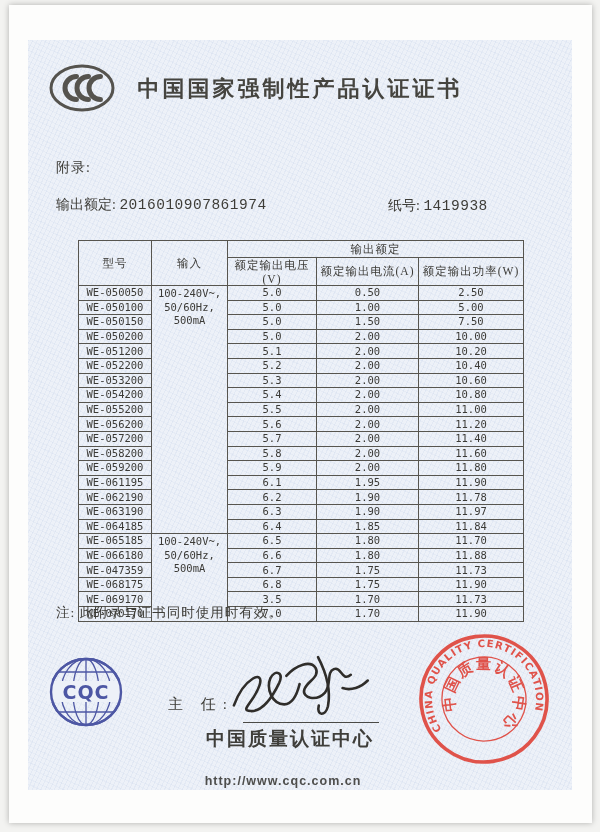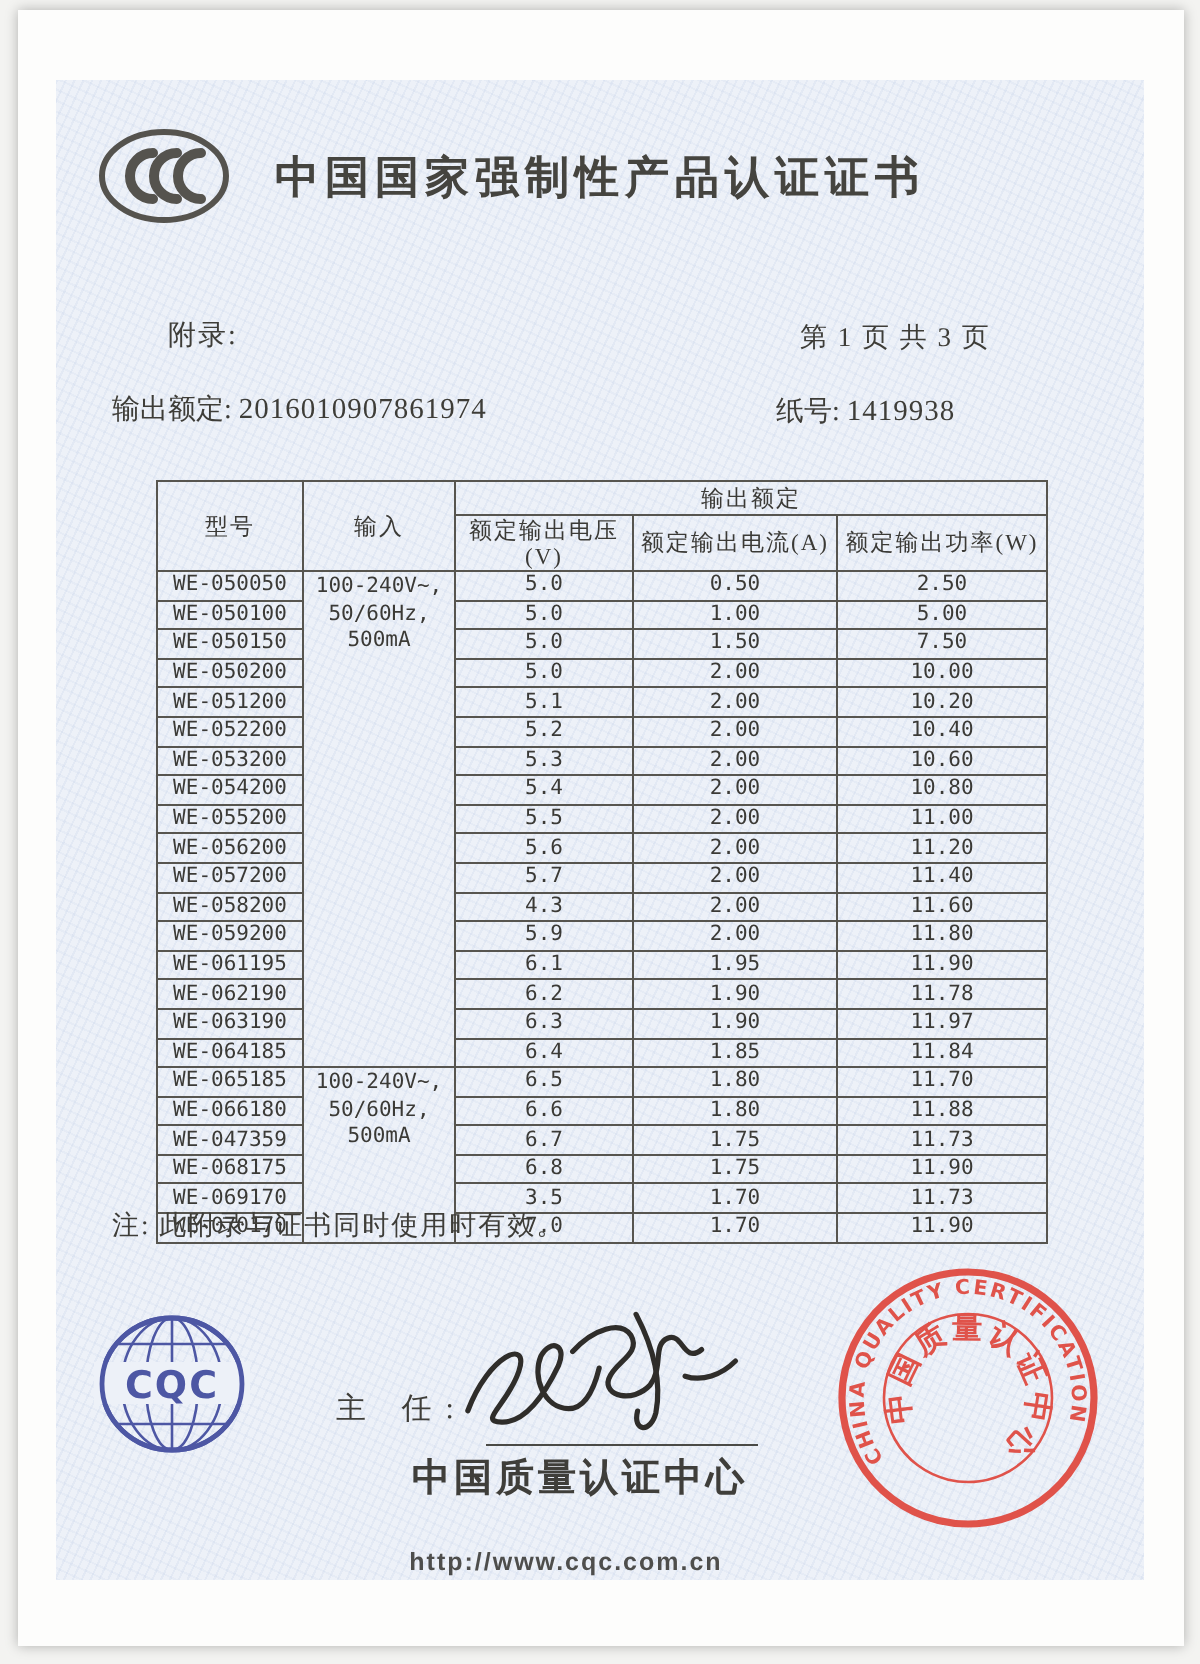--- a/index.html
+++ b/index.html
@@ -6,24 +6,24 @@
   .scan{position:relative;width:600px;height:832px;background:#f3f3f1;overflow:hidden;
         font-family:"Liberation Sans",sans-serif;}
   .paper{position:absolute;left:9px;top:5px;right:8px;bottom:9px;background:#fdfdfc;
          box-shadow:0 0 6px rgba(0,0,0,.28);}
   .panel{position:absolute;left:28px;top:40px;width:544px;height:750px;
          background-color:#edf1f8;
          background-image:repeating-linear-gradient(115deg,rgba(165,185,220,.14) 0 1px,transparent 1px 4px),
                           repeating-linear-gradient(25deg,rgba(165,185,220,.10) 0 1px,transparent 1px 5px);}
   .abs{position:absolute;}
   .cjk-serif{font-family:"Liberation Serif",serif;}
-  .mono{font-family:Liberation Serif, serif;margin-top:44px;}
+  .mono{font-family:Liberation Mono, monospace;margin-top:44px;}
   .title{left:28px;top:74px;width:544px;text-align:center;font-size:22px;letter-spacing:3px;
          color:#45443f;font-weight:600;}
-  .appendix{left:56px;top:159px;font-size:14px;color:#3e3d38;letter-spacing:1px;margin-left:28px;}
+  .appendix{left:56px;top:159px;font-size:14px;color:#3e3d38;letter-spacing:1px;}
   .pageinfo{left:400px;top:160px;width:120px;font-size:13.5px;color:#3e3d38;letter-spacing:1px;}
   .certno{left:56px;top:196px;font-size:14px;color:#3e3d38;}
   .certno .mono{font-size:14.5px;letter-spacing:.5px;}
   .paperno{left:388px;top:197px;font-size:14px;color:#3e3d38;}
   .paperno .mono{font-size:14.5px;letter-spacing:.5px;}
 
   table.spec{position:absolute;left:78px;top:240px;border-collapse:collapse;table-layout:fixed;
              width:445px;color:#3b3a36;}
   table.spec th,table.spec td{border:1px solid #57554f;padding:0;text-align:center;overflow:hidden;}
   table.spec th{height:16px;font-size:11.5px;font-weight:normal;
@@ -55,21 +55,20 @@
     <g fill="none" stroke="#55534e" stroke-width="5" stroke-linecap="round">
       <path d="M 28.5 13.5 A 11.5 11.5 0 1 0 28.5 36.5"></path>
       <path d="M 40.5 13.5 A 11.5 11.5 0 1 0 40.5 36.5"></path>
       <path d="M 52.5 13.5 A 11.5 11.5 0 1 0 52.5 36.5"></path>
     </g>
   </svg>
 
   <div class="abs title">中国国家强制性产品认证证书</div>
 
   <div class="abs appendix cjk-serif">附录:</div>
-  <div class="abs pageinfo cjk-serif">第 1 页 共 3 页</div>
 
   <div class="abs certno cjk-serif">
     <span>输出额定:</span>
     <span class="mono">2016010907861974</span>
   </div>
   <div class="abs paperno cjk-serif">
     <span>纸号:</span>
     <span class="mono">1419938</span>
   </div>
 
@@ -160,21 +159,21 @@
           <td>11.20</td>
         </tr>
         <tr>
           <td>WE-057200</td>
           <td>5.7</td>
           <td>2.00</td>
           <td>11.40</td>
         </tr>
         <tr>
           <td>WE-058200</td>
-          <td>4.3</td>
+          <td>5.8</td>
           <td>2.00</td>
           <td>11.60</td>
         </tr>
         <tr>
           <td>WE-059200</td>
           <td>5.9</td>
           <td>2.00</td>
           <td>11.80</td>
         </tr>
         <tr>

